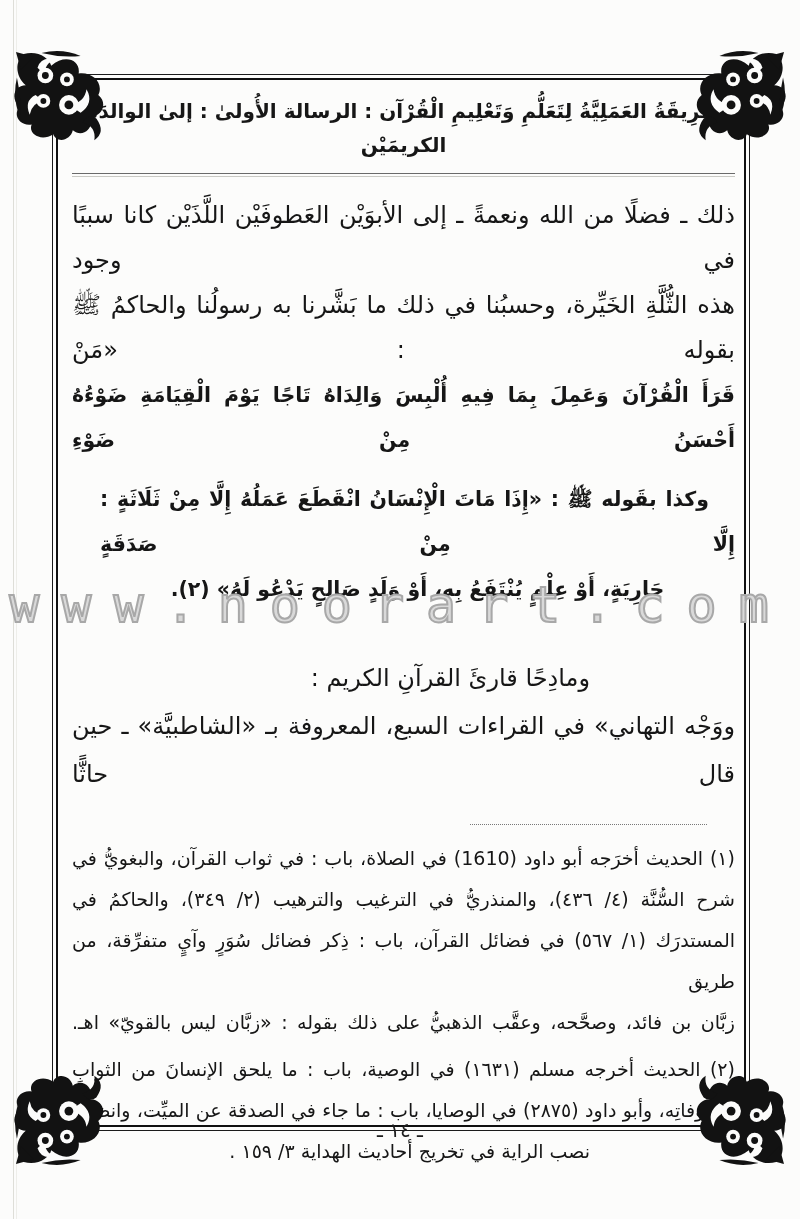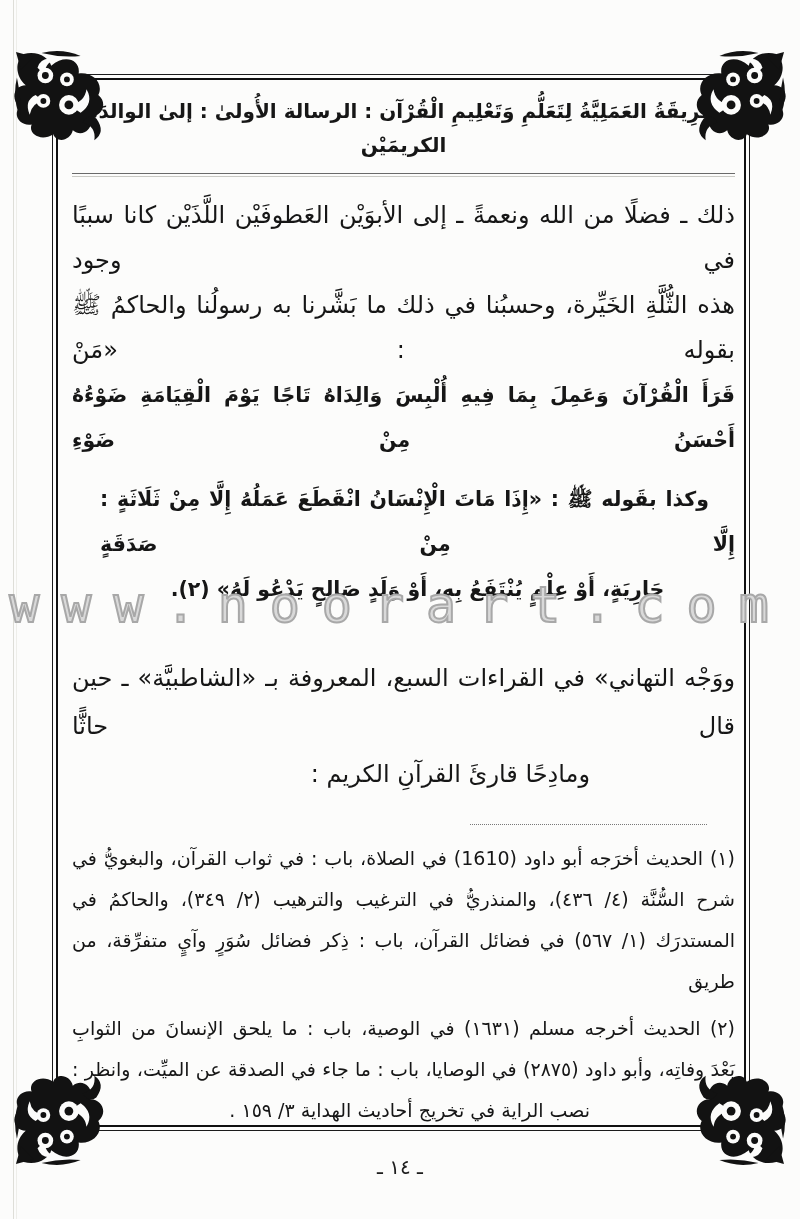--- a/index.html
+++ b/index.html
@@ -43,21 +43,21 @@
   .footnotes{margin-top:13px;}
   .fln{font-size:19px;line-height:41px;text-align:justify;text-align-last:justify;}
   .fln.right{text-align:right;text-align-last:right;}
   .fn{margin-top:6px;}
   .fn:first-child{margin-top:0;}
 
   .watermark{position:absolute;left:0;top:576px;width:800px;text-align:center;z-index:6;
     font-family:"DejaVu Sans Mono", monospace;font-size:50px;letter-spacing:22px;
     white-space:nowrap;direction:ltr;color:#d9d9d9;-webkit-text-stroke:2px #a8a8a8;}
 
-  .pagenum{position:absolute;left:0;top:1155px;width:800px;text-align:center;
+  .pagenum{position:absolute;left:0;top:1118px;width:800px;text-align:center;
     font-size:20px;color:#1d1d1d;z-index:2;direction:rtl;}
 </style>
 </head>
 <body>
 
 <div class="page-edge"></div>
 <div class="page-edge2"></div>
 
 <div class="frame"></div>
 
@@ -113,34 +113,35 @@
       <div class="ln">هذه الثُّلَّةِ الخَيِّرة، وحسبُنا في ذلك ما بَشَّرنا به رسولُنا والحاكمُ ﷺ بقوله : «مَنْ</div>
       <div class="ln b">قَرَأَ الْقُرْآنَ وَعَمِلَ بِمَا فِيهِ أُلْبِسَ وَالِدَاهُ تَاجًا يَوْمَ الْقِيَامَةِ ضَوْءُهُ أَحْسَنُ مِنْ ضَوْءِ</div>
     </div>
 
     <div class="p2">
       <div class="ln b indent">وكذا بقَوله ﷺ : «إِذَا مَاتَ الْإِنْسَانُ انْقَطَعَ عَمَلُهُ إِلَّا مِنْ ثَلَاثَةٍ : إِلَّا مِنْ صَدَقَةٍ</div>
       <div class="ln b center">جَارِيَةٍ، أَوْ عِلْمٍ يُنْتَفَعُ بِهِ، أَوْ وَلَدٍ صَالِحٍ يَدْعُو لَهُ» (٢).</div>
     </div>
 
     <div class="p3">
+      <div class="ln right in145">ومادِحًا قارئَ القرآنِ الكريم :</div>
       <div class="ln">ووَجْه التهاني» في القراءات السبع، المعروفة بـ «الشاطبيَّة» ـ حين قال حاثًّا</div>
-      <div class="ln right in145">ومادِحًا قارئَ القرآنِ الكريم :</div>
     </div>
 
   </div>
 
   <div class="fn-sep"></div>
 
   <div class="footnotes">
 
     <div class="fn">
       <div class="fln">(١) الحديث أخرَجه أبو داود (1610) في الصلاة، باب : في ثواب القرآن، والبغويُّ في</div>
       <div class="fln">شرح السُّنَّة (٤/ ٤٣٦)، والمنذريُّ في الترغيب والترهيب (٢/ ٣٤٩)، والحاكمُ في</div>
       <div class="fln">المستدرَك (١/ ٥٦٧) في فضائل القرآن، باب : ذِكر فضائل سُوَرٍ وآيٍ متفرِّقة، من طريق</div>
+      <div class="fln">زبَّان بن فائد، وصحَّحه، وعقَّب الذهبيُّ على ذلك بقوله : «زبَّان ليس بالقويّ» اهـ.</div>
     </div>
 
     <div class="fn">
       <div class="fln">(٢) الحديث أخرجه مسلم (١٦٣١) في الوصية، باب : ما يلحق الإنسانَ من الثوابِ</div>
       <div class="fln">بَعْدَ وفاتِه، وأبو داود (٢٨٧٥) في الوصايا، باب : ما جاء في الصدقة عن الميِّت، وانظر :</div>
       <div class="fln right in145">نصب الراية في تخريج أحاديث الهداية ٣/ ١٥٩ .</div>
     </div>
 
   </div>
 </div>

